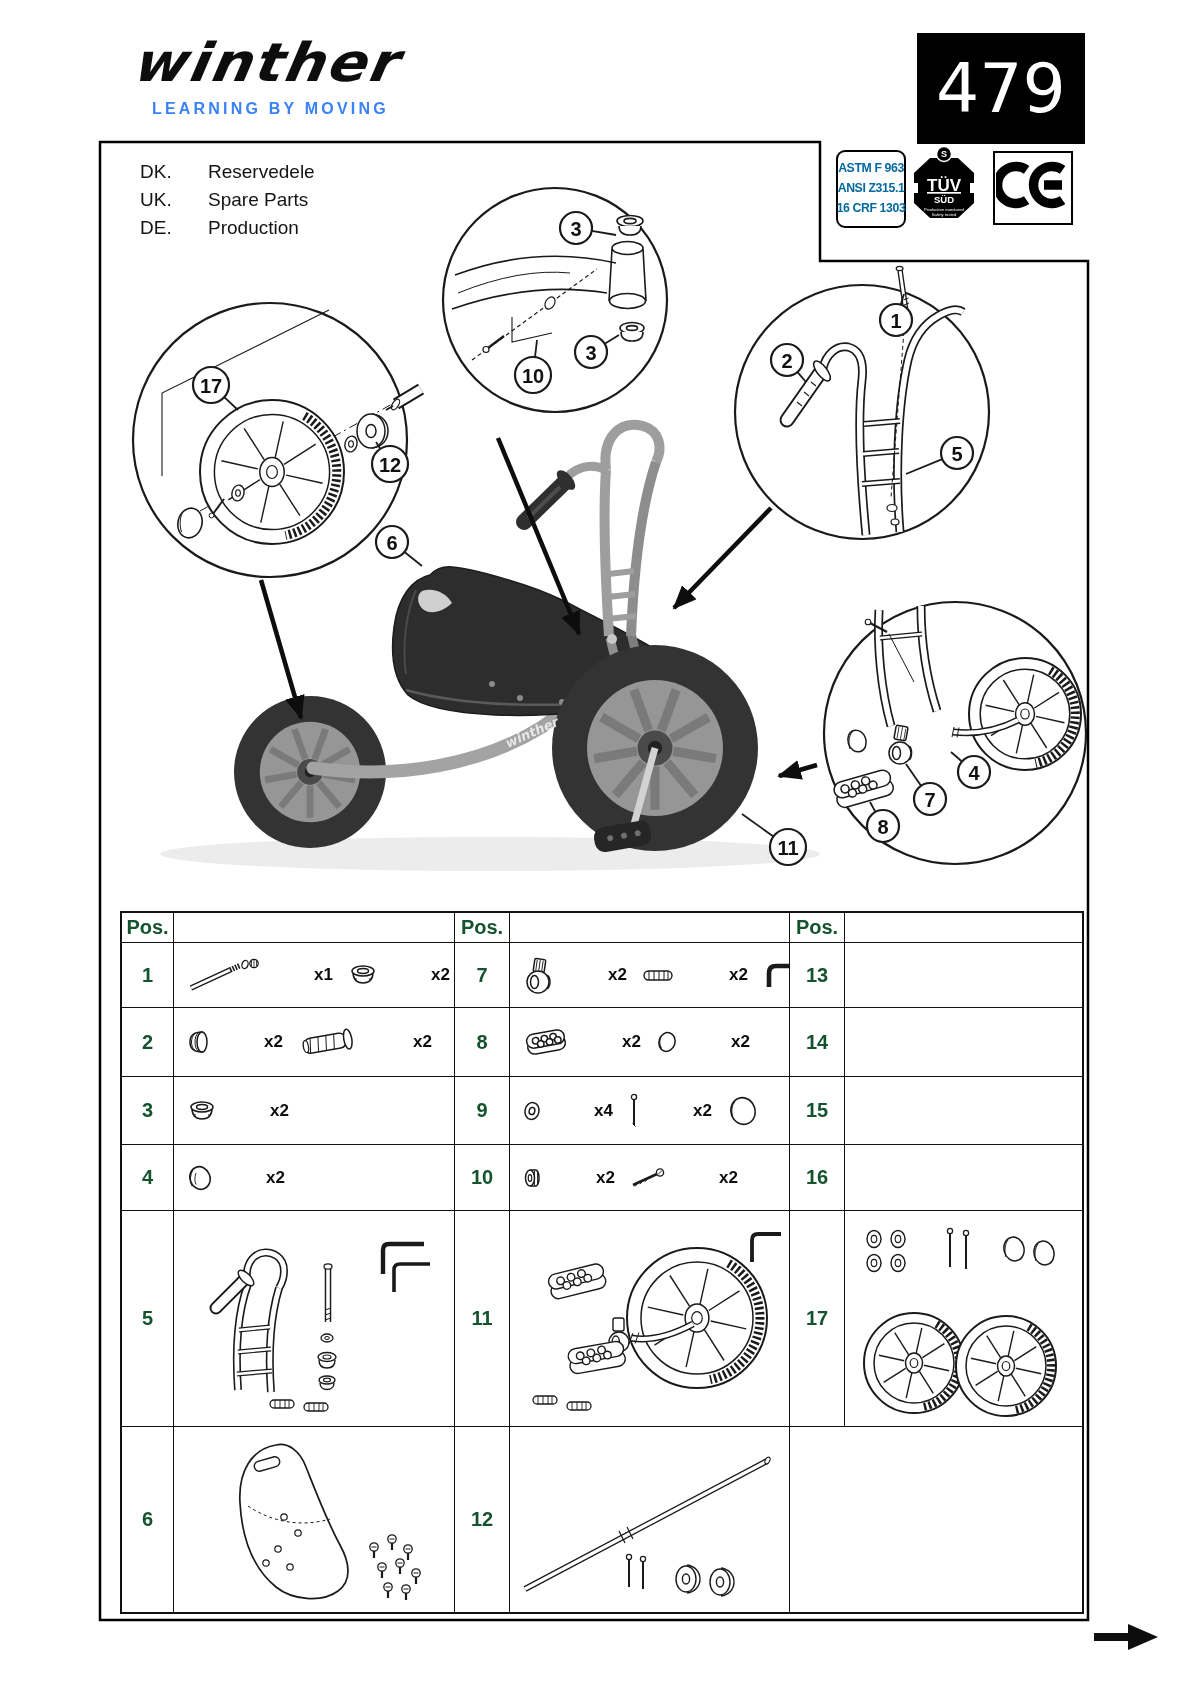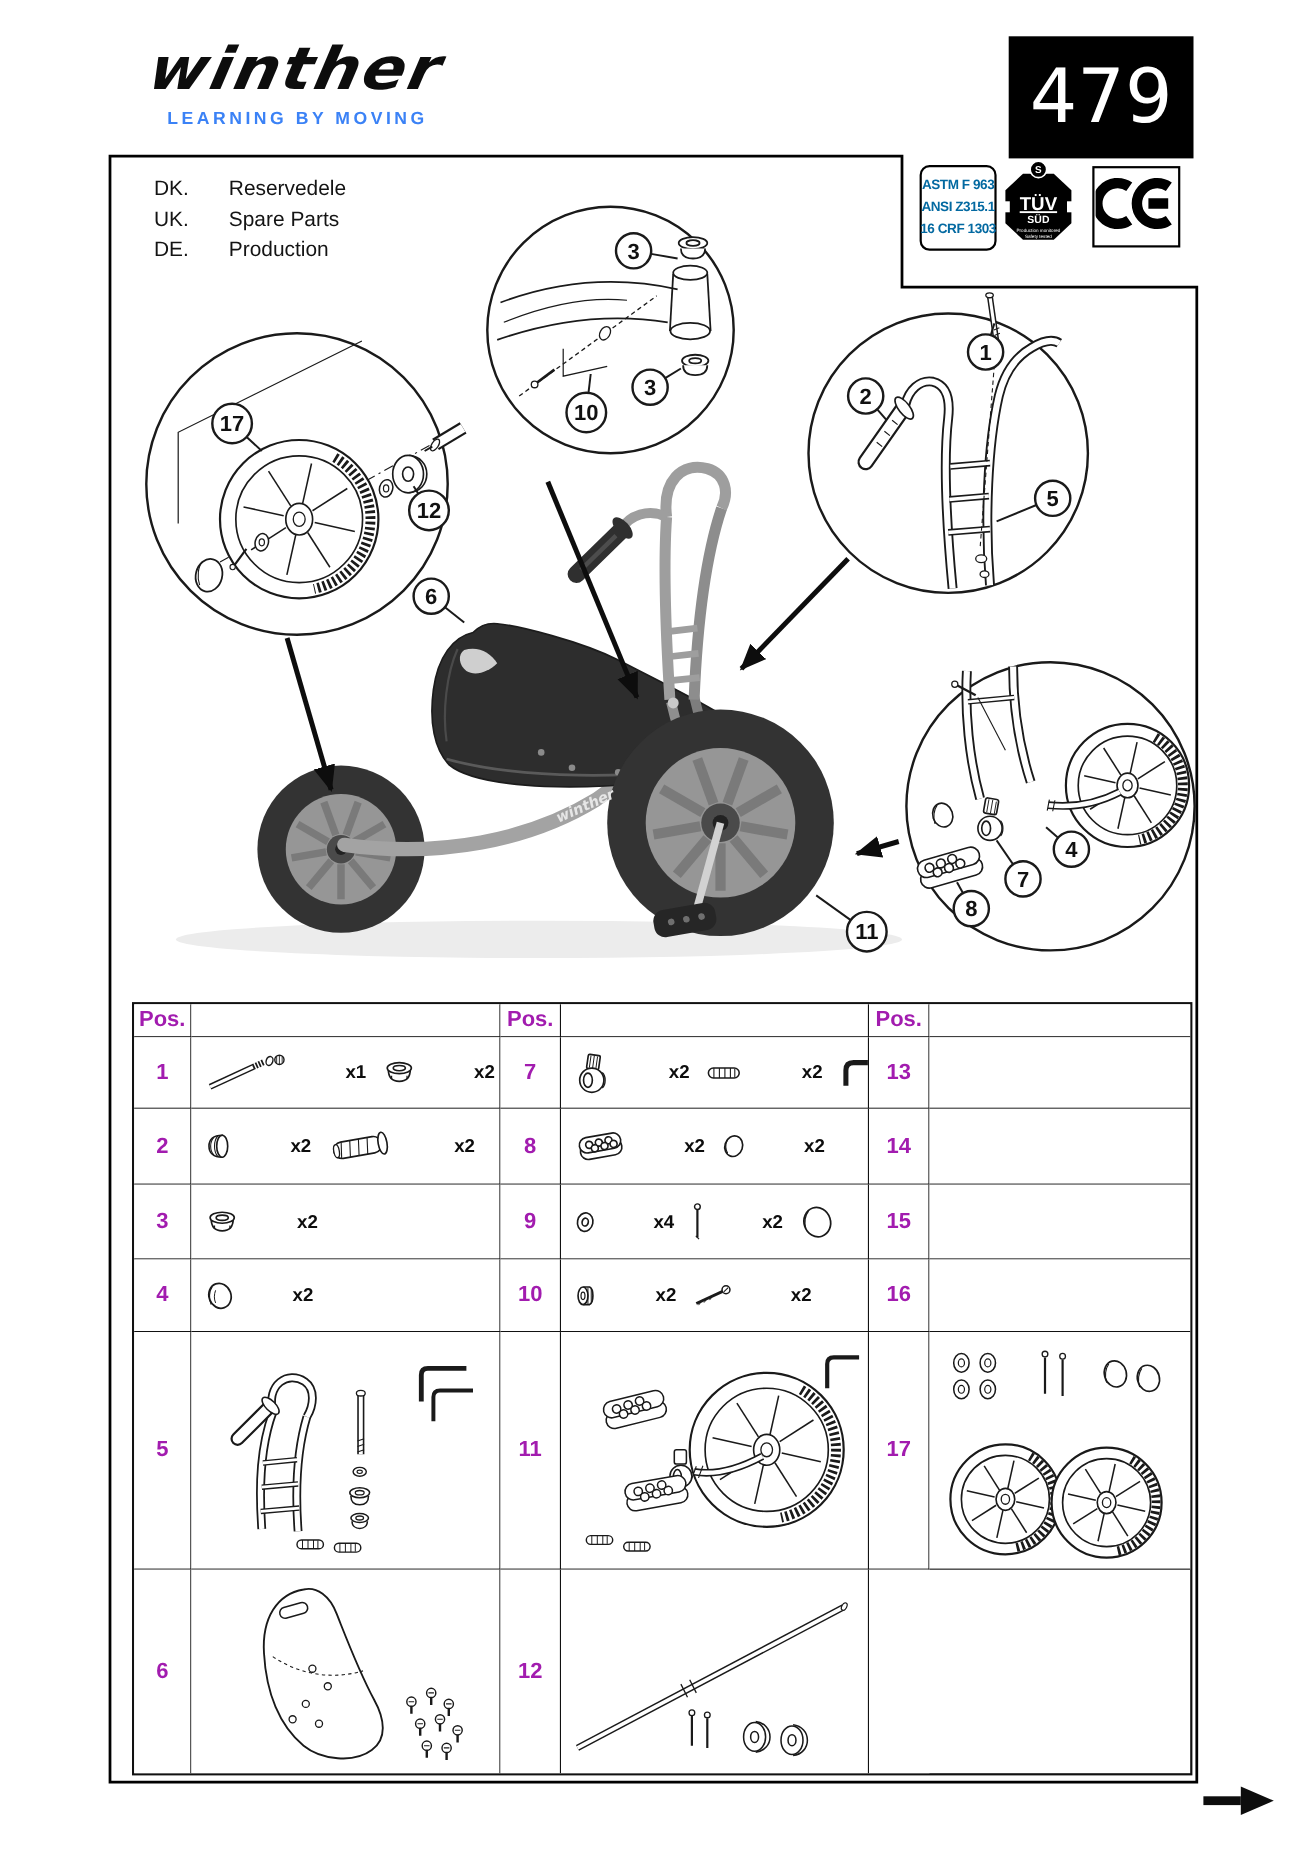--- a/index.html
+++ b/index.html
@@ -15,21 +15,21 @@
   .ce{left:993px;top:151px;width:80px;height:74px;border:2.5px solid #000;box-sizing:border-box;display:flex;align-items:center;justify-content:center;}
   .footer{left:100px;top:1626px;width:988px;text-align:center;font-size:15.5px;color:#111;}
   .fr-arrow{left:1088px;top:1618px;}
   #diagram{left:100px;top:142px;}
   #frame-svg{left:0;top:0;}
   
   #parts-grid{left:120px;top:911px;display:inline-grid;grid-template-columns:52px 281px 55px 280px 55px 237px;grid-template-rows:30px 65px 69px 68px 66px 216px 185px;border:2.5px solid #111;background:#fff;}
   .cell{box-sizing:border-box;border-right:1.5px solid #111;border-bottom:1.5px solid #111;background:#fff;}
   .cell.no-r{border-right:none;}
   .cell.no-b{border-bottom:none;}
-  .pos-cell,.pos-head{display:flex;align-items:center;justify-content:center;font-weight:700;font-size:20px;color:#a21caf;}
+  .pos-cell,.pos-head{display:flex;align-items:center;justify-content:center;font-weight:700;font-size:20px;color:#14532d;}
   .item-cell{display:flex;align-items:center;padding:0 6px 0 12px;gap:14px;overflow:hidden;}
   .item-cell.asm{justify-content:center;padding:0;}
   .part{display:inline-flex;align-items:center;gap:46px;}
   .qty{font-weight:700;font-size:17px;margin-left:6px;color:#0d0d0d;}
 </style>
 </head>
 <body>
 
 <div class="page">
 

